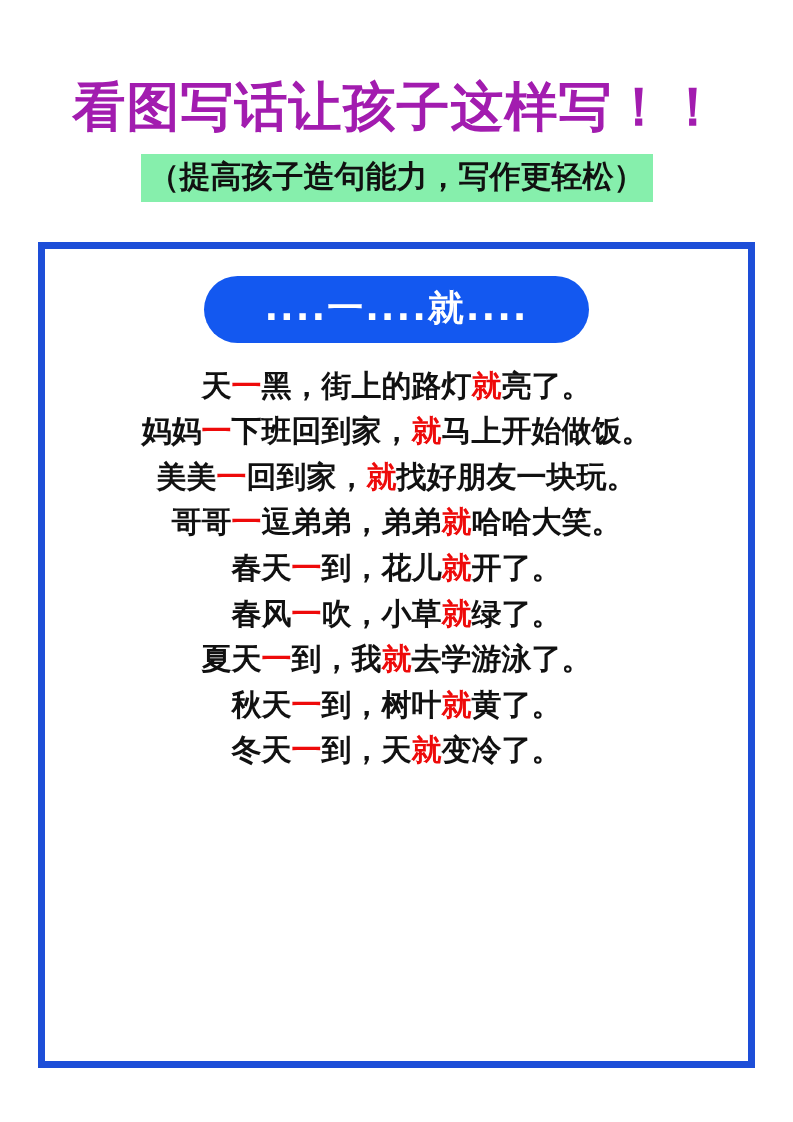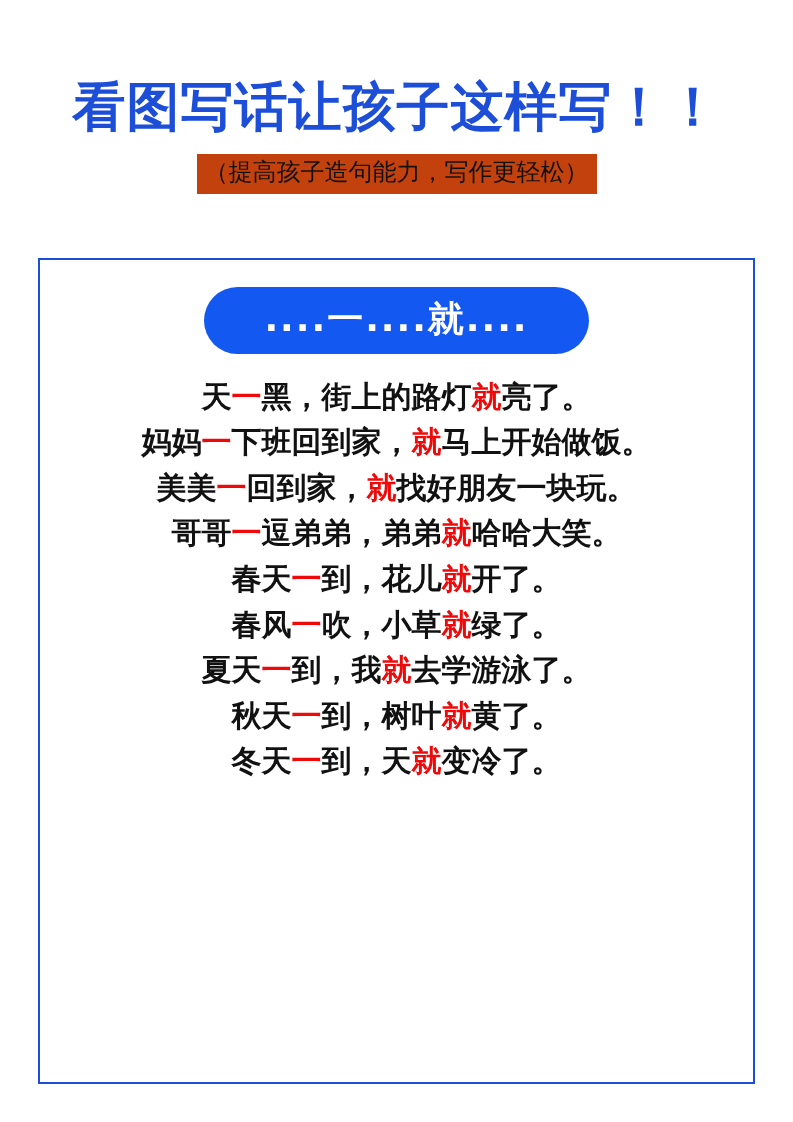--- a/index.html
+++ b/index.html
@@ -20,47 +20,47 @@
     box-sizing: border-box;
     padding: 0;
   }
   .title-block {
     text-align: center;
     padding-top: 78px;
   }
   .main-title {
     font-size: 53px;
     font-weight: bold;
-    color: #1d4ed8;
+    color: #a21caf;
     letter-spacing: 1px;
     line-height: 1.1;
     white-space: nowrap;
   }
   .subtitle-wrap {
     margin-top: 18px;
     display: flex;
     justify-content: center;
   }
   .subtitle {
-    background: #c2410c;
+    background: #86efac;
     color: #111111;
-    font-size: 24px;
-    font-weight: normal;
+    font-size: 31px;
+    font-weight: bold;
     padding: 5px 8px 7px 8px;
     line-height: 1.15;
     white-space: nowrap;
   }
   .frame {
     position: absolute;
     left: 38px;
-    top: 258px;
+    top: 242px;
     width: 717px;
     height: 826px;
     box-sizing: border-box;
-    border: 2px solid #1d4ed8;
+    border: 7px solid #1d4ed8;
     background: #ffffff;
   }
   .pill-wrap {
     display: flex;
     justify-content: center;
     margin-top: 27px;
   }
   .pill {
     background: #1358f0;
     color: #ffffff;

